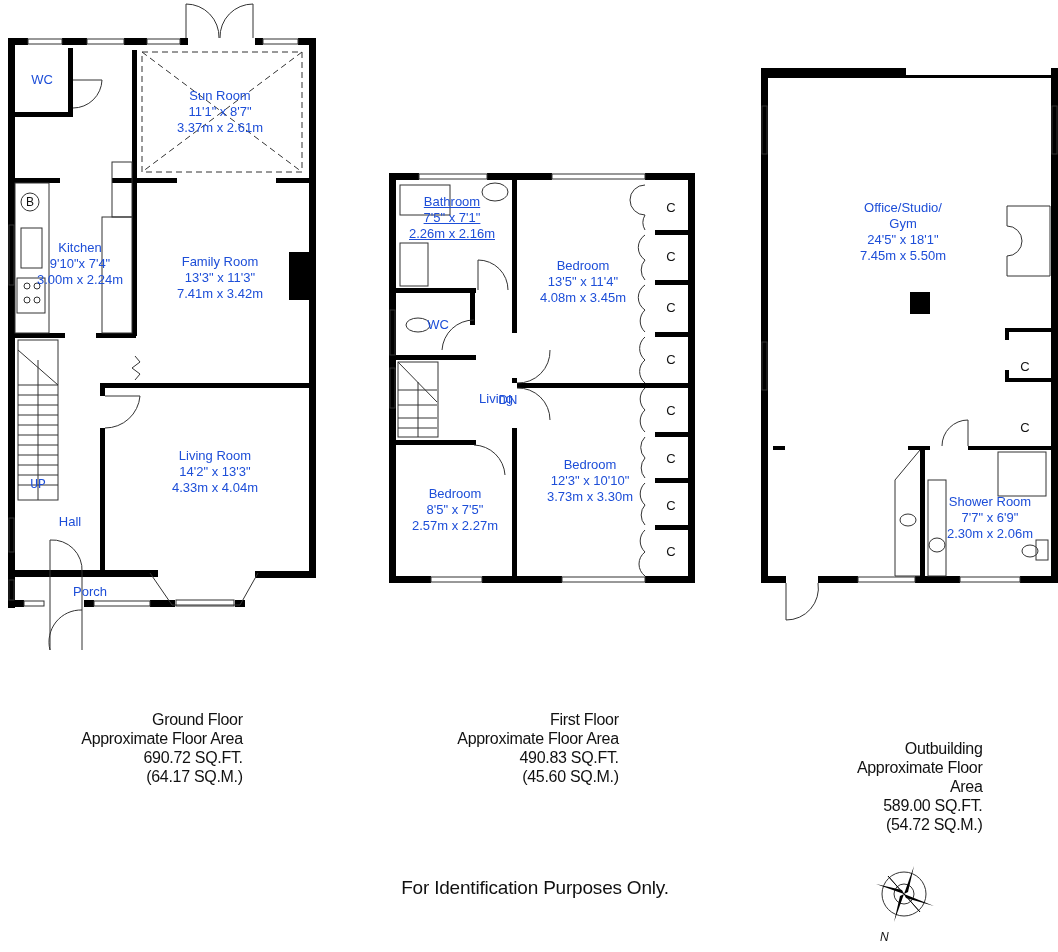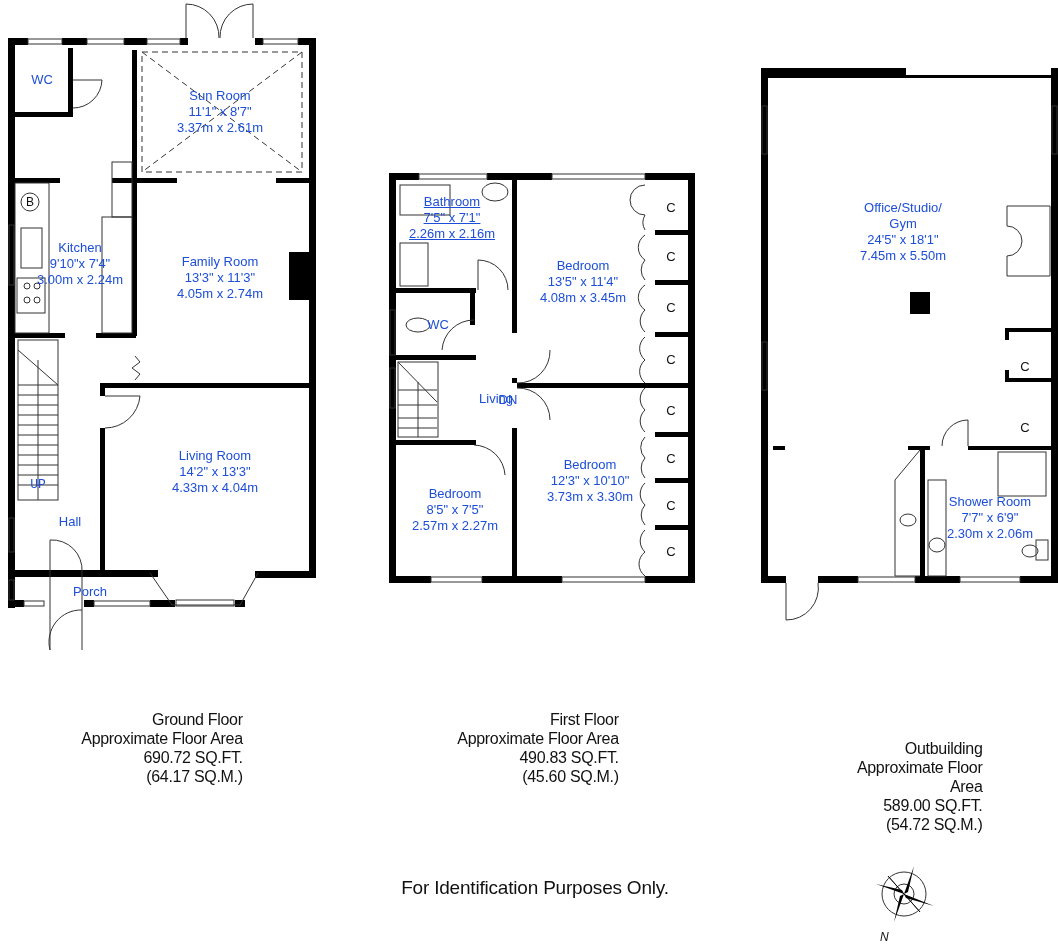--- a/index.html
+++ b/index.html
@@ -214,21 +214,21 @@
 </div>
 <div class="c-lbl" style="left:30px;top:202px;font-size:12px;">B</div>
 <div class="lbl" style="left:80px;top:240px;">
   <div>Kitchen</div>
   <div>9'10"x 7'4"</div>
   <div>3.00m x 2.24m</div>
 </div>
 <div class="lbl" style="left:220px;top:254px;">
   <div>Family Room</div>
   <div>13'3" x 11'3"</div>
-  <div>4.05m x 2.74m</div>
+  <div>7.41m x 3.42m</div>
 </div>
 <div class="lbl" style="left:215px;top:448px;">
   <div>Living Room</div>
   <div>14'2" x 13'3"</div>
   <div>4.33m x 4.04m</div>
 </div>
 <div class="lbl" style="left:38px;top:477px;font-family:Liberation Mono, monospace;">UP</div>
 <div class="lbl" style="left:70px;top:514px;">Hall</div>
 <div class="lbl" style="left:90px;top:584px;">Porch</div>
 

